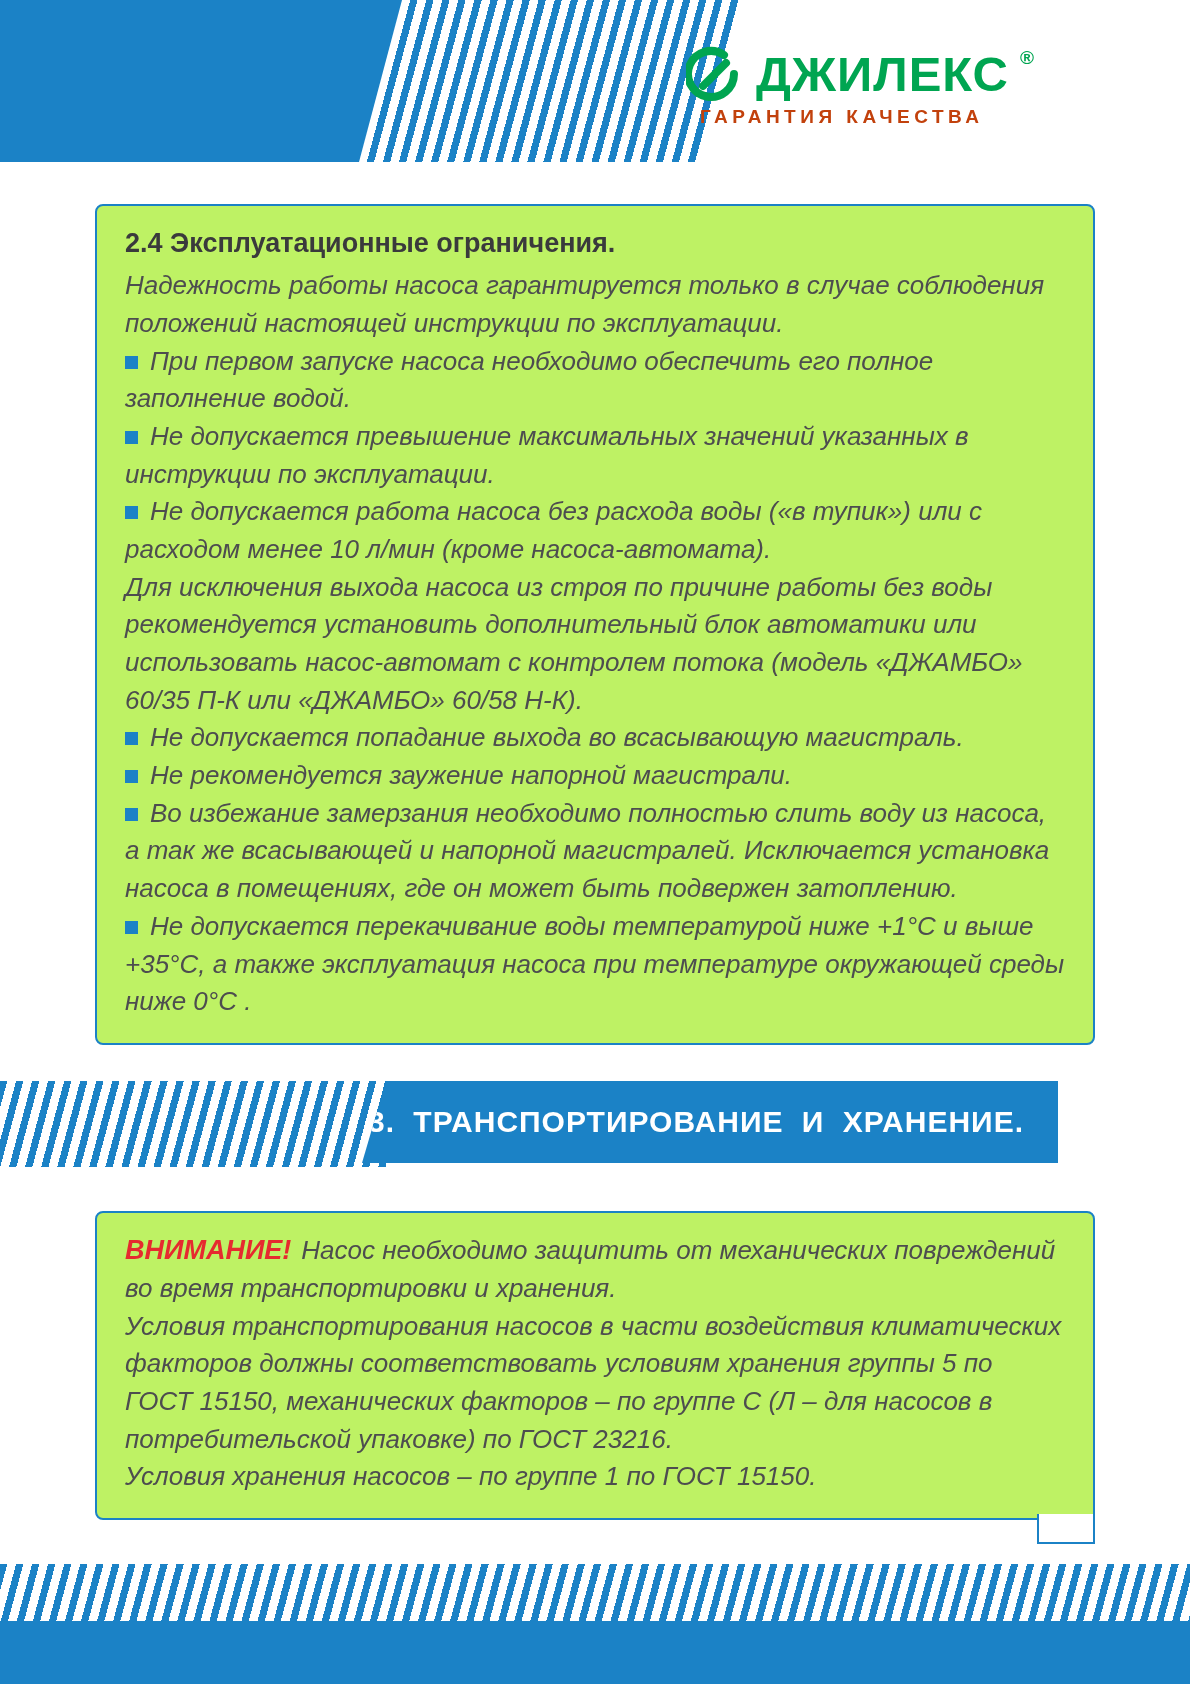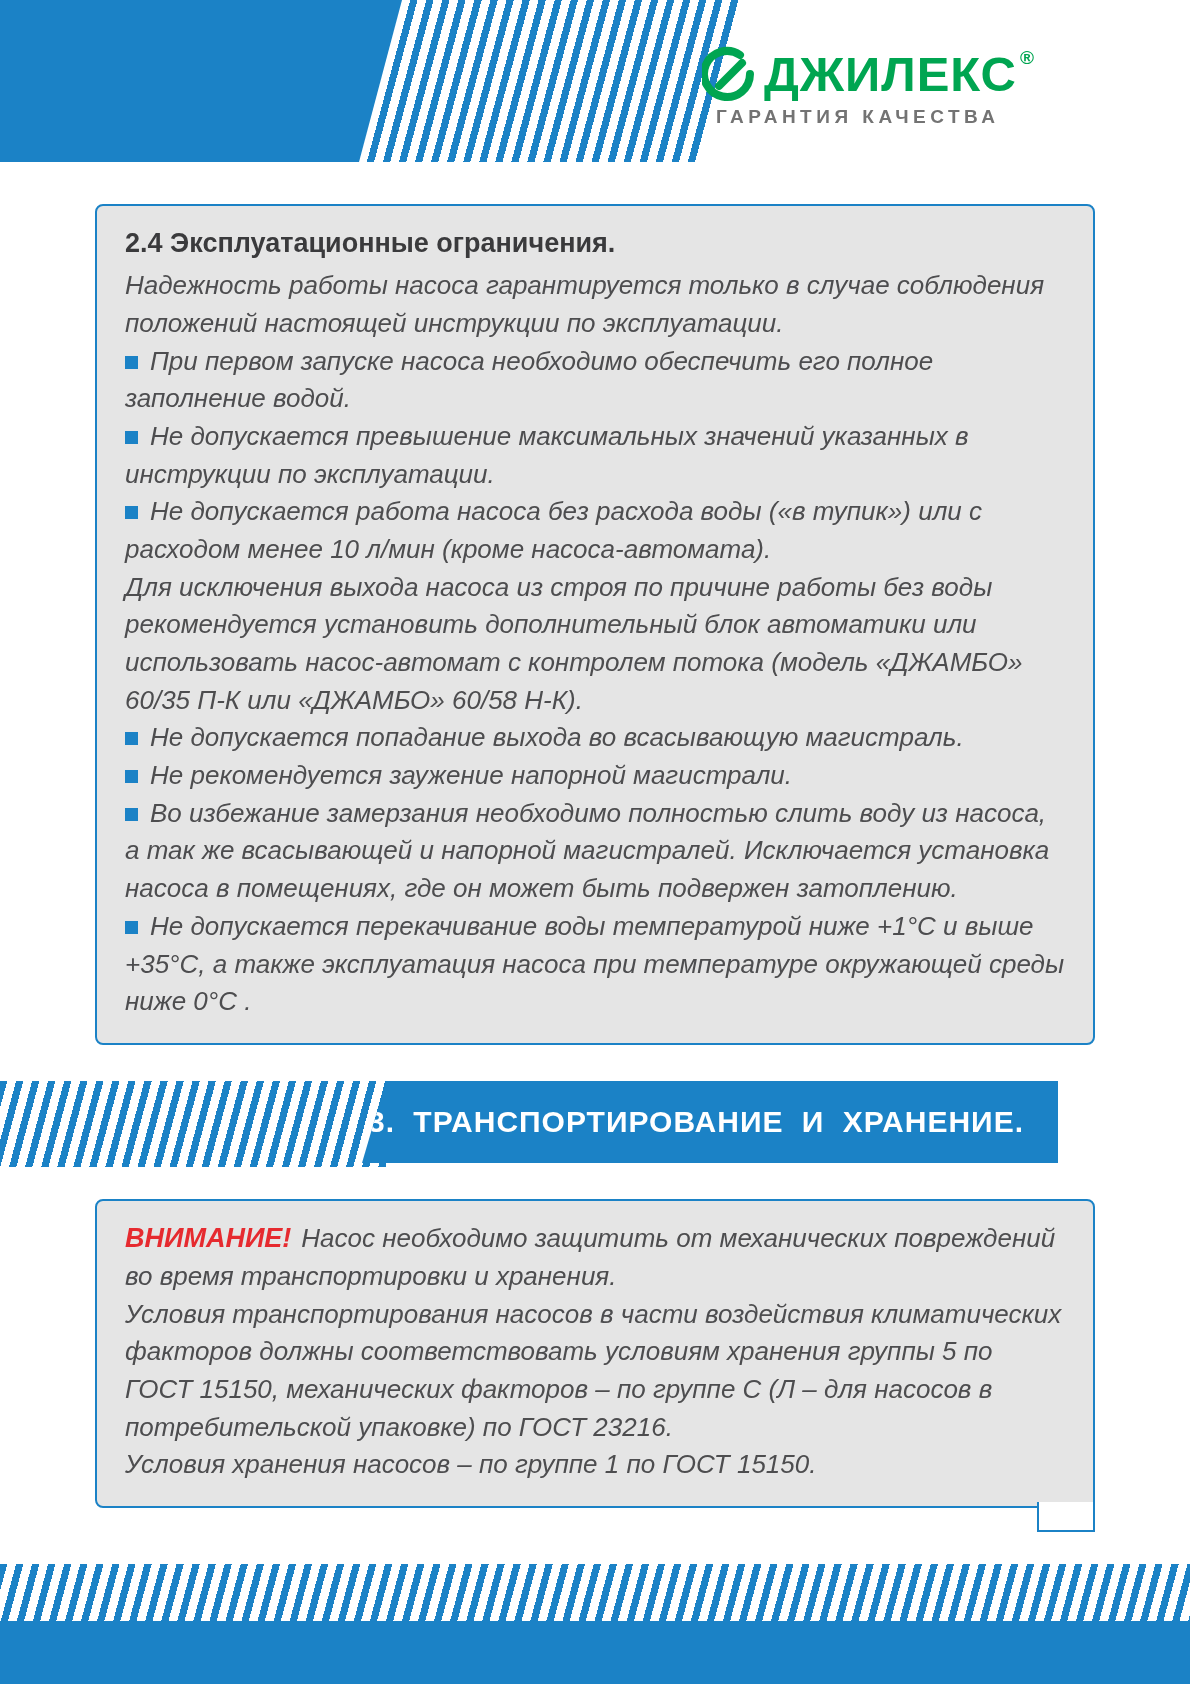--- a/index.html
+++ b/index.html
@@ -23,38 +23,38 @@
   .header-solid {
     position: absolute; top: 0; left: 0; width: 402px; height: 162px;
     background: #1b82c6;
     clip-path: polygon(0 0, 100% 0, calc(100% - 43px) 100%, 0 100%);
     z-index: 2;
   }
   .brand-logo {
     position: absolute; top: 46px; right: 156px; z-index: 3;
     display: flex; flex-direction: column; align-items: flex-start;
   }
-  .brand-row { display: flex; align-items: center; }
+  .brand-row { display: flex; align-items: center; gap: 8px; }
   .logo-icon-svg { margin-right: 6px; }
   .logo-wordmark {
     color: #00a551; font-size: 49px; font-weight: 800; letter-spacing: 1px;
     line-height: 1;
   }
   .registered-mark {
     color: #00a551; font-size: 19px; font-weight: 700;
     position: relative; top: -16px; margin-left: 3px;
   }
   .logo-tagline {
-    color: #737373; font-size: 19px; font-weight: 700;
+    color: #c2410c; font-size: 19px; font-weight: 700;
     letter-spacing: 4.5px; margin-top: 4px; padding-left: 14px;
     white-space: nowrap;
   }
   
   .box {
-    background: #e5e5e5;
+    background: #bef264;
     border: 2px solid #1b82c6;
     border-radius: 8px;
     margin: 0 95px;
     padding: 18px 28px 22px 28px;
     color: #4d4d4f;
     font-size: 26px;
     line-height: 1.45;
     position: relative;
     z-index: 2;
   }
@@ -79,21 +79,21 @@
     clip-path: polygon(24px 0, 100% 0, 100% 100%, 0 100%);
     display: flex; align-items: center; justify-content: flex-end;
     padding-right: 34px;
     z-index: 2;
   }
   .section3-heading {
     color: #ffffff; font-size: 30px; font-weight: 700;
     letter-spacing: 1px; word-spacing: 9px; white-space: nowrap;
   }
   
-  .warning-box { margin-top: 32px; border-radius: 8px 8px 0 8px; }
+  .warning-box { margin-top: 44px; border-radius: 8px 8px 0 8px; }
   .warning-label { color: #e62a2f; font-weight: 700; font-size: 27px; margin-right: 10px; }
   .corner-tab {
     position: absolute; right: -2px; bottom: -26px;
     width: 58px; height: 30px;
     background: #ffffff;
     border-left: 2px solid #1b82c6;
     border-right: 2px solid #1b82c6;
     border-bottom: 2px solid #1b82c6;
     z-index: 3;
   }

